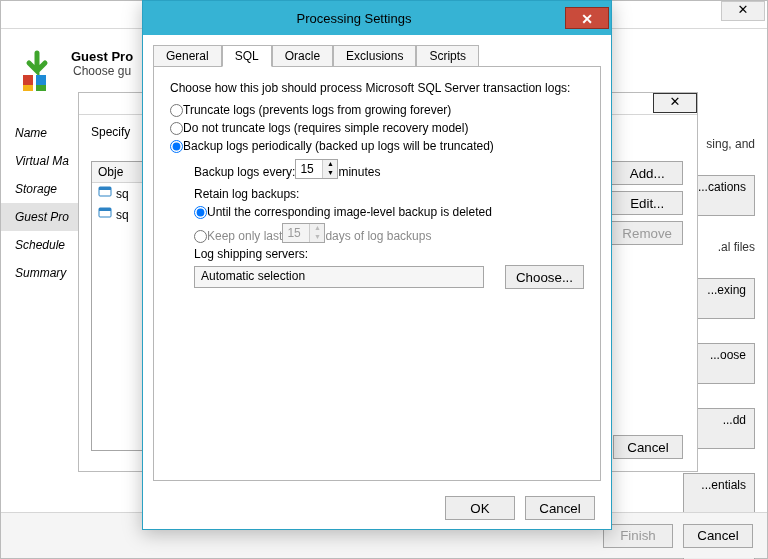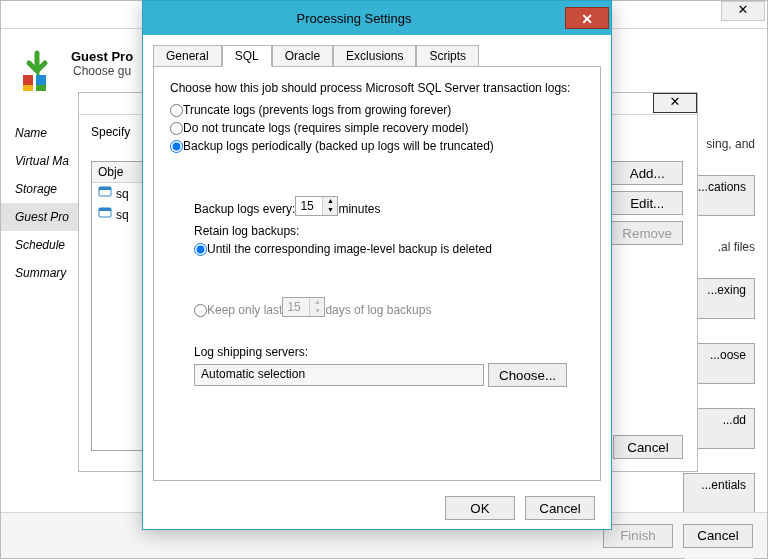--- a/index.html
+++ b/index.html
@@ -225,21 +225,20 @@
     margin: 4px 0;
   }
   .indented { margin-left: 24px; }
   .section-label { margin: 8px 0 4px 24px; }
 
   .spin {
     display: inline-flex; align-items: stretch;
     border: 1px solid #a6a6a6;
     height: 20px;
     background: #fff;
-    margin-top: 37px;
   }
   .spin-input {
     width: 26px; border: none; padding: 0 4px;
     font-family: inherit; font-size: 12px;
     text-align: left;
   }
   .spin-btns {
     display: flex; flex-direction: column;
     border-left: 1px solid #ccc;
   }
@@ -256,21 +255,21 @@
 
   .textbox {
     border: 1px solid #a6a6a6;
     background: #f6f6f6;
     height: 22px;
     padding: 2px 6px;
     width: 290px;
     display: inline-block;
   }
 
-  .row-gap { display: flex; align-items: center; gap: 4px; }
+  .row-gap { display: flex; align-items: center; gap: 12px; justify-content: space-between; }
 
   .modal-footer {
     position: absolute; left: 0; right: 0; bottom: 0;
     height: 42px;
     display: flex; justify-content: flex-end; align-items: center;
     gap: 10px; padding-right: 16px;
   }
 
   .disabled-text { color: #8a8a8a; }
 
@@ -423,21 +422,21 @@
         <span class="spin disabled">
           <input class="spin-input" disabled="" value="15" style="">
           <span class="spin-btns">
             <span class="spin-btn">▲</span>
             <span class="spin-btn">▼</span>
           </span>
         </span>
         <span class="disabled-text">days of log backups</span>
       </label>
 
-      <div class="section-label" style="margin-top:28px">Log shipping servers:</div>
+      <div class="section-label" style="margin-top:4px">Log shipping servers:</div>
       <div class="row-gap indented">
         <div class="textbox">Automatic selection</div>
         <button class="std-btn">Choose...</button>
       </div>
     </div>
   </div>
 
   <div class="modal-footer">
     <button class="std-btn">OK</button>
     <button class="std-btn">Cancel</button>

